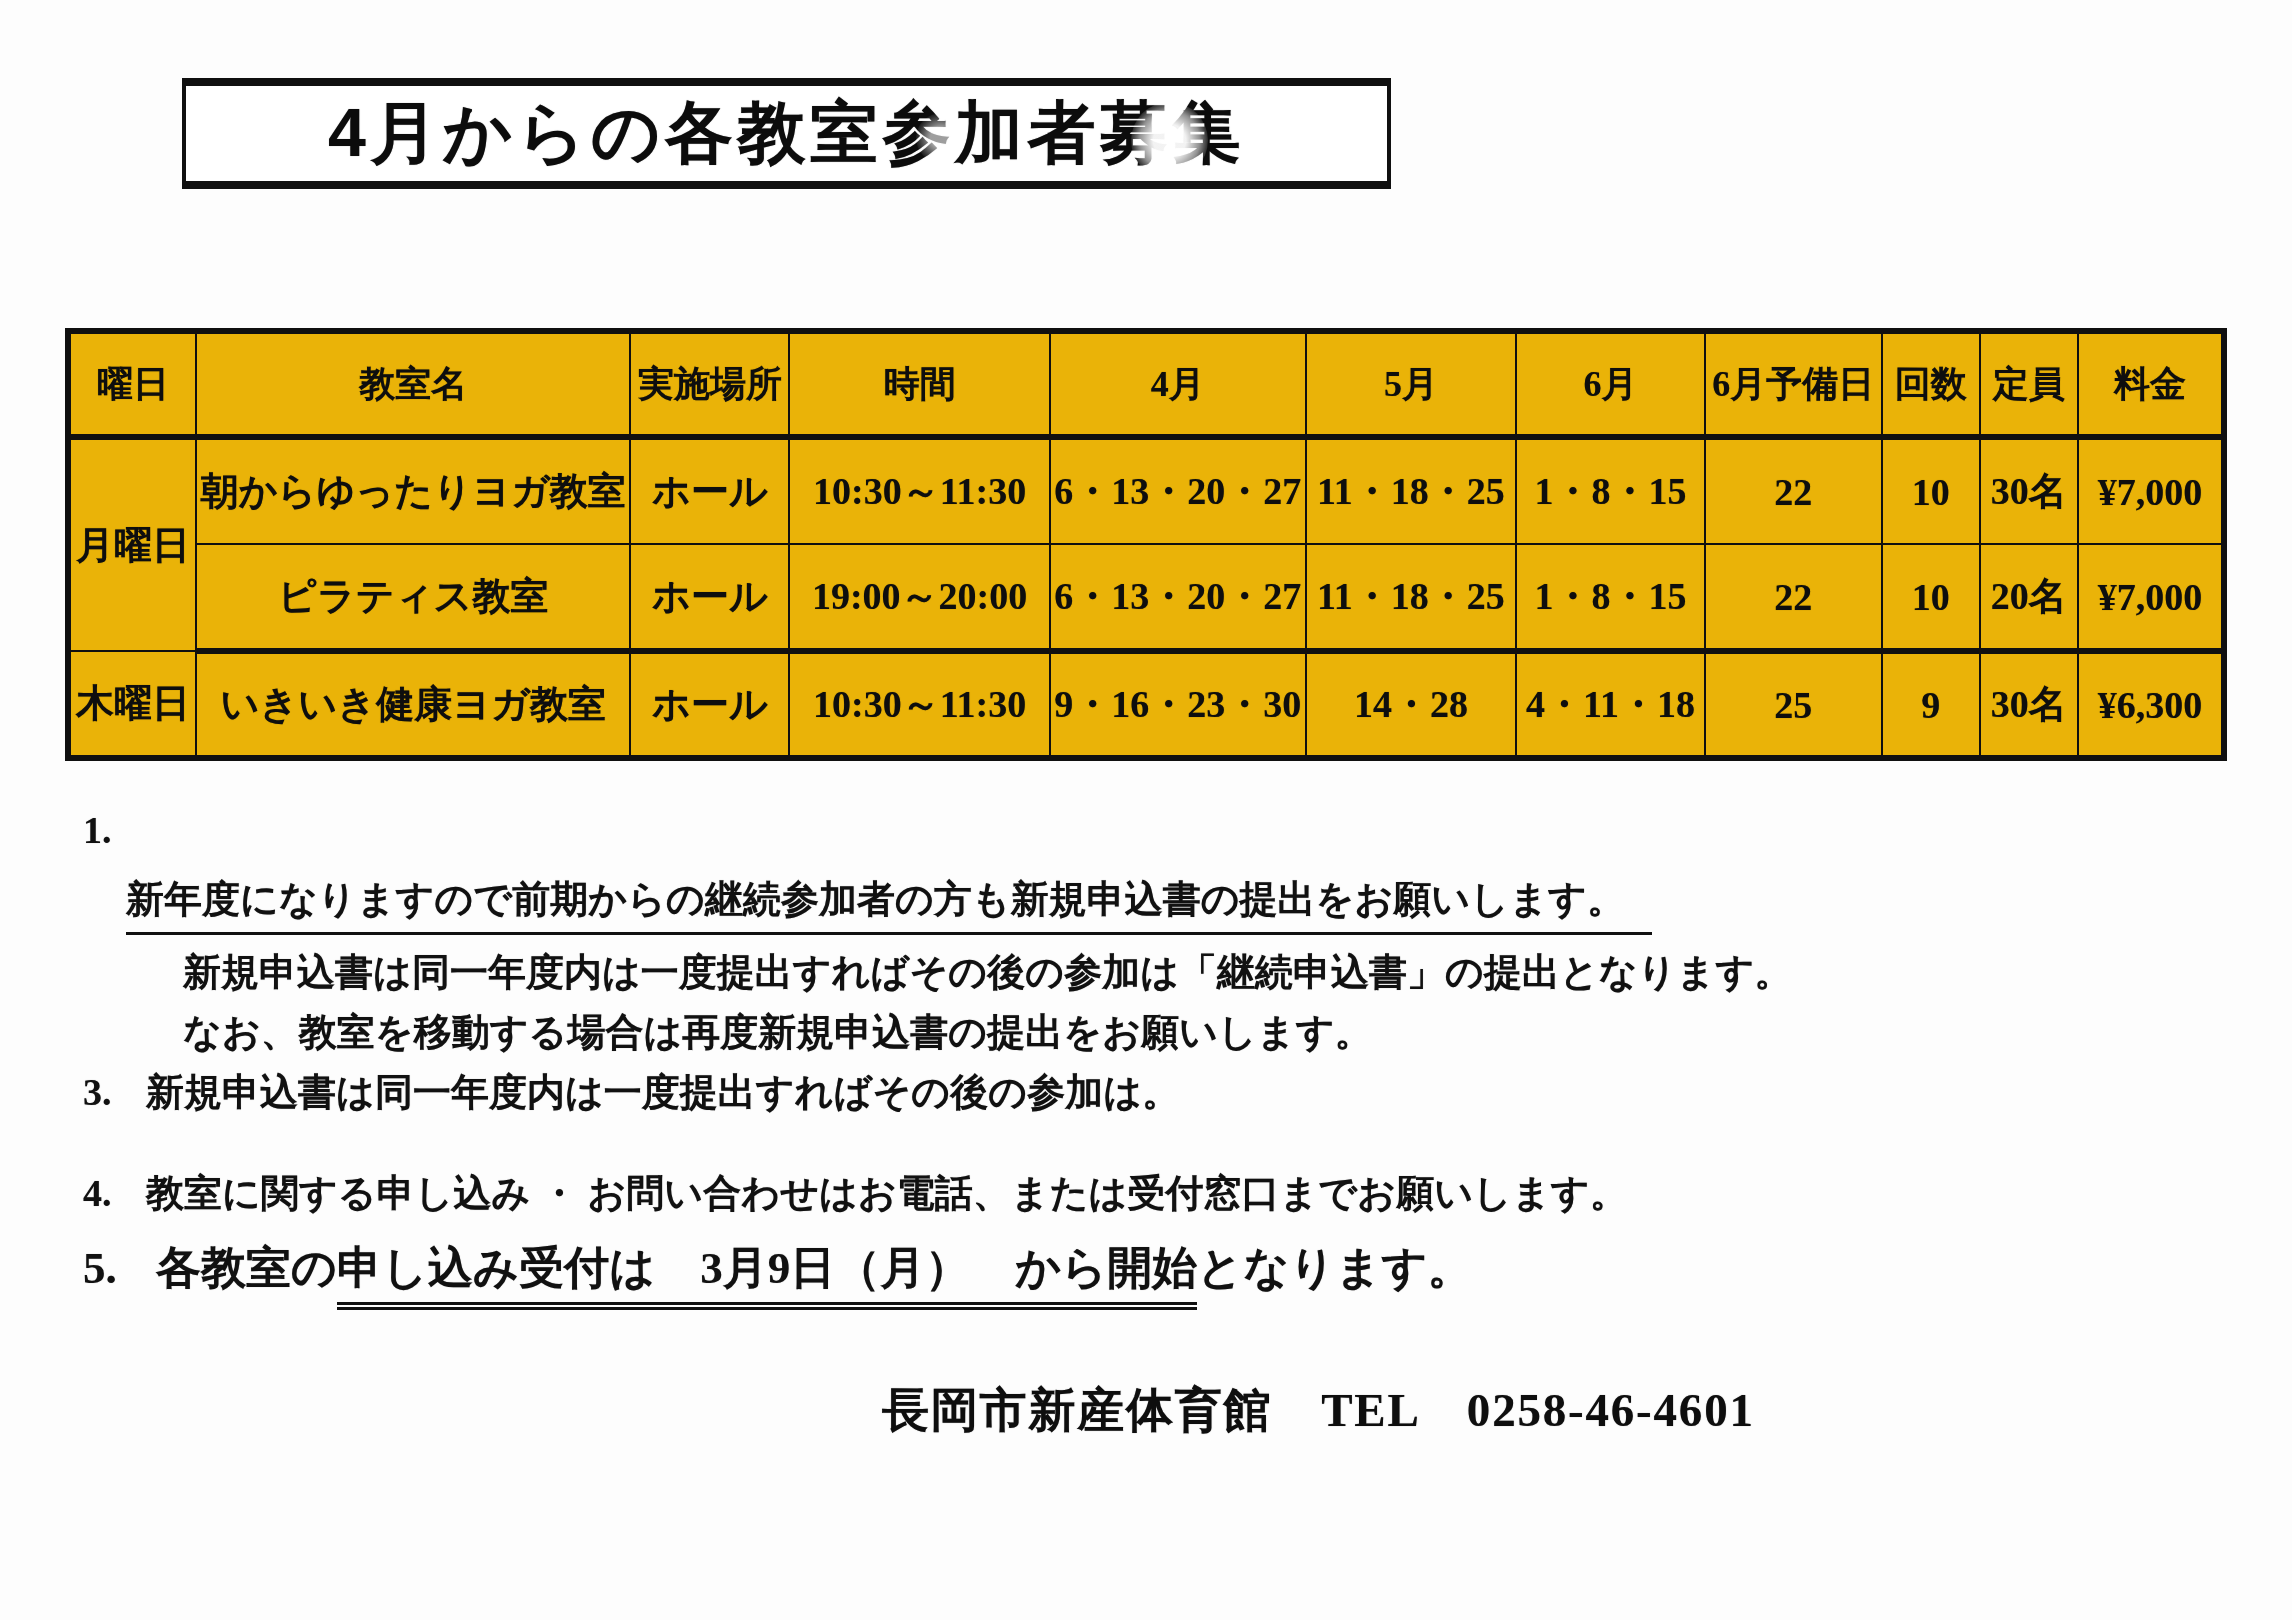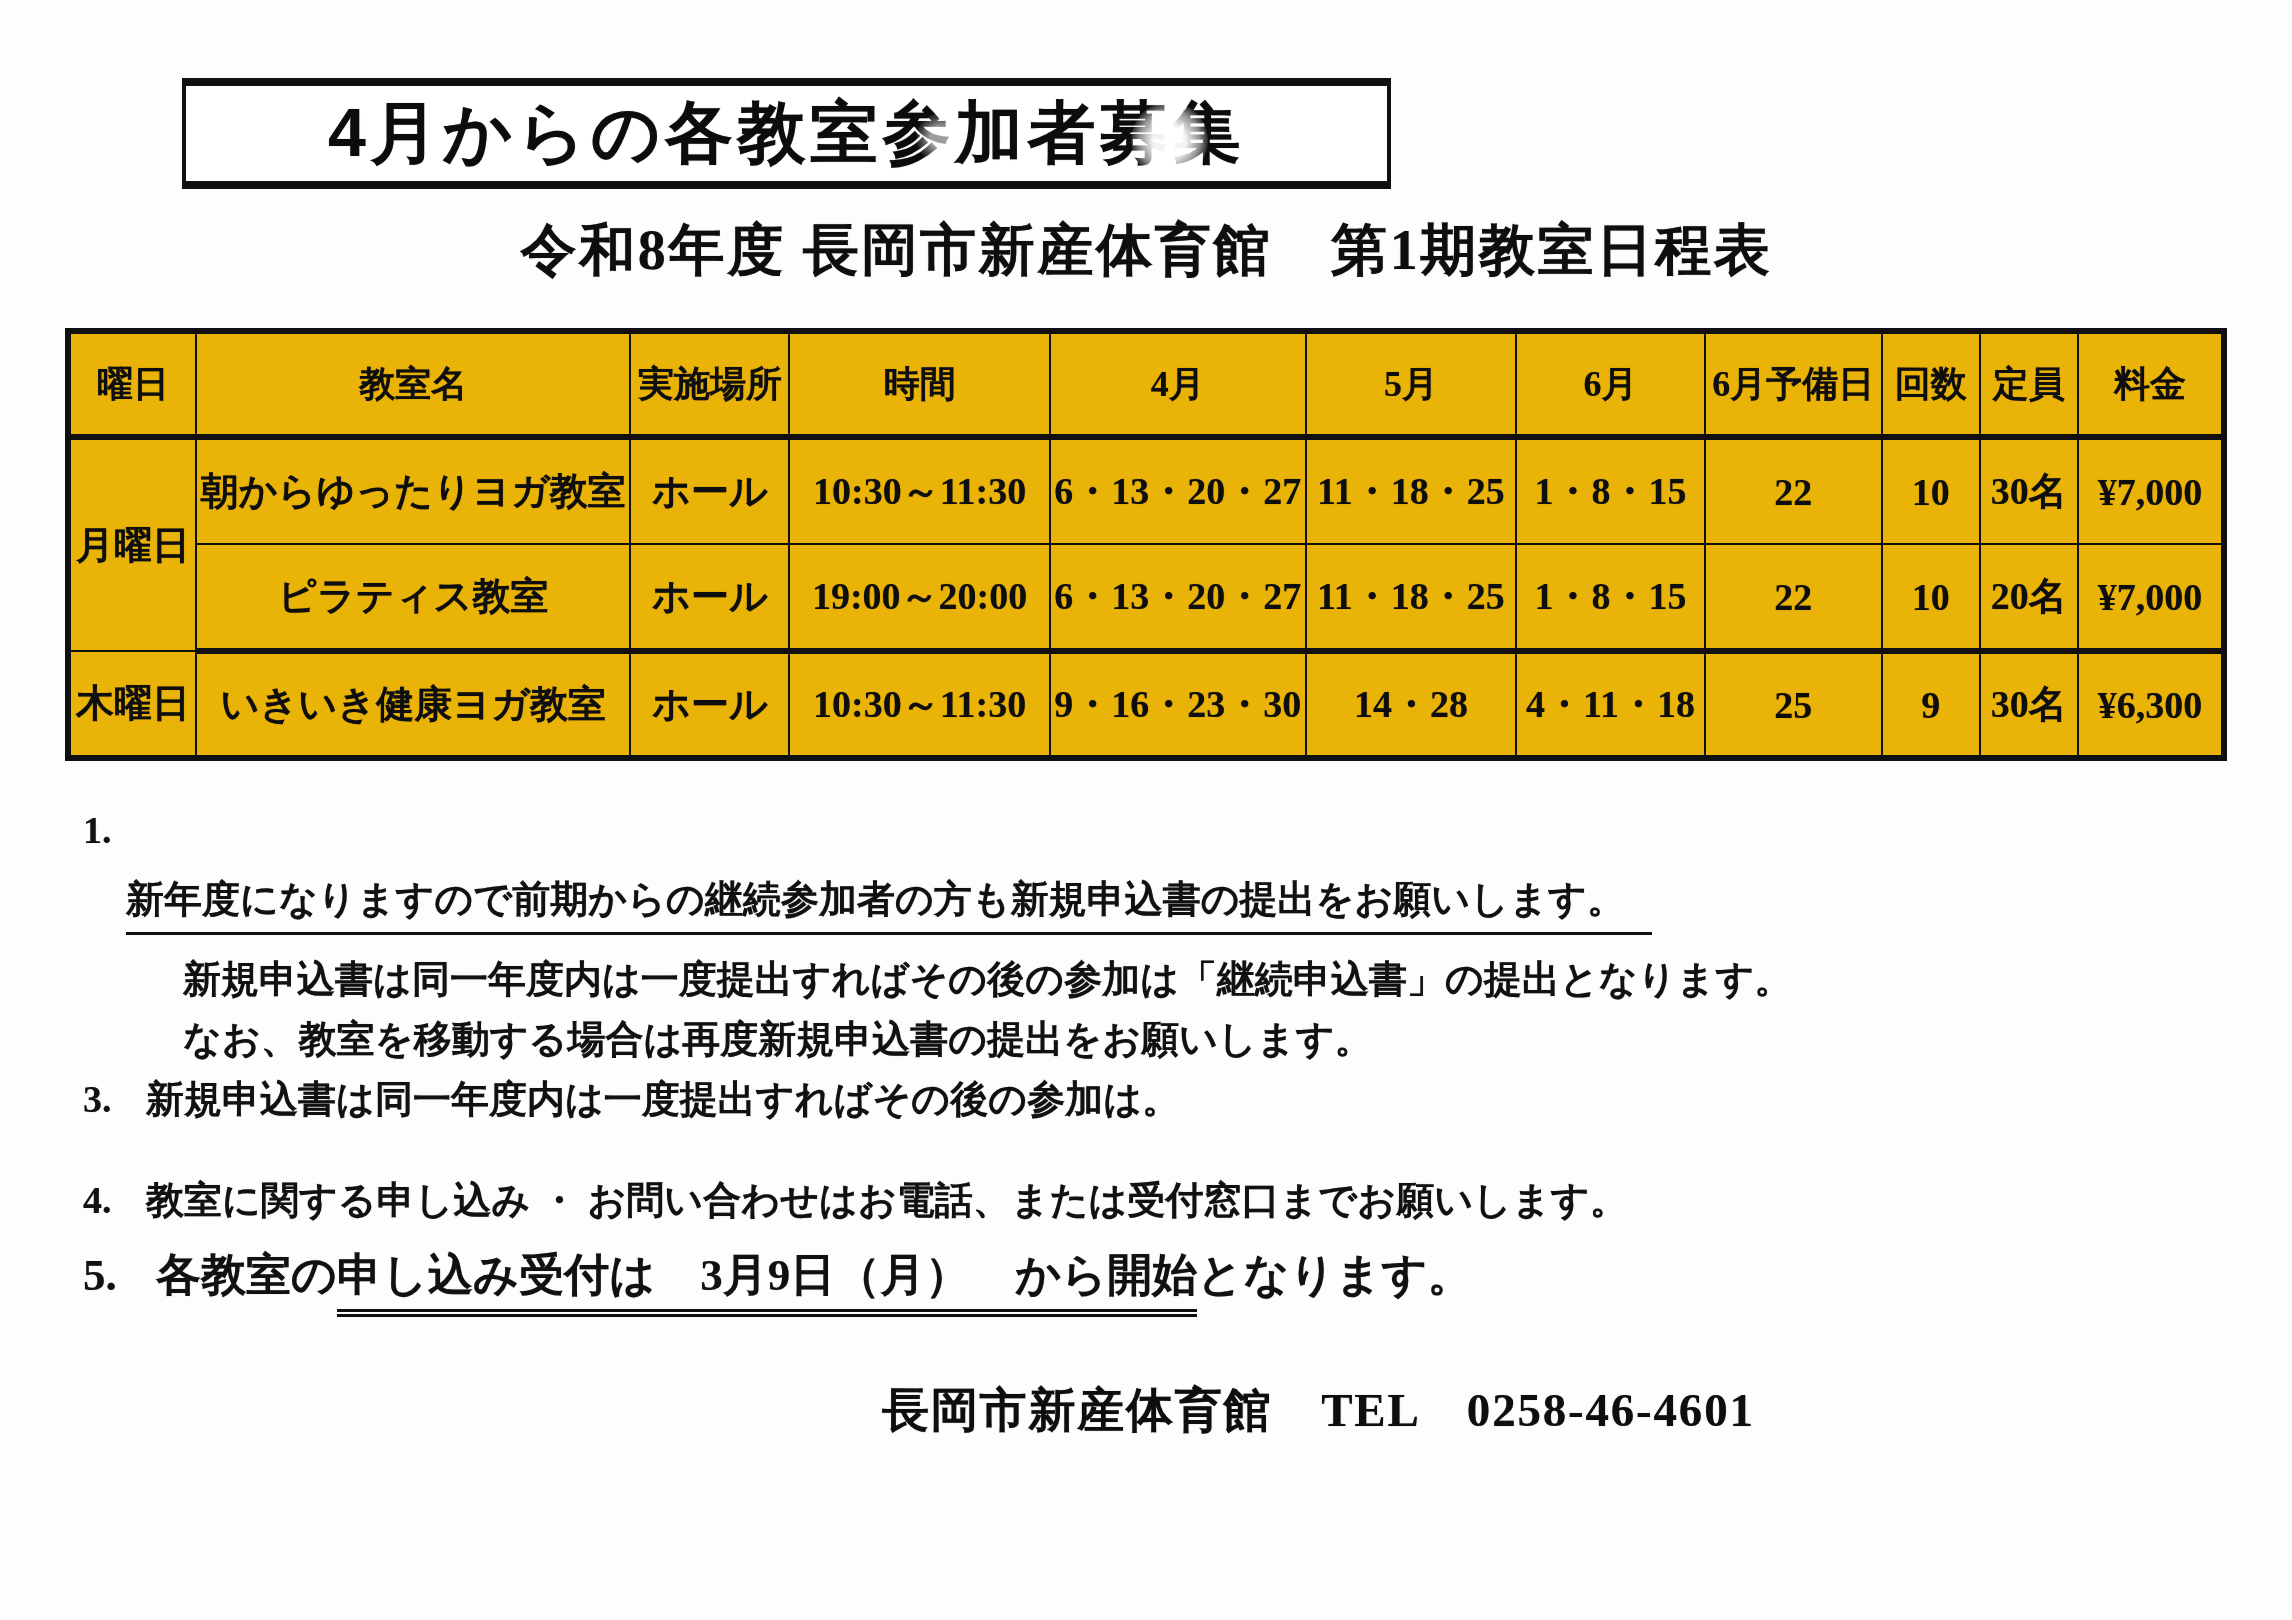--- a/index.html
+++ b/index.html
@@ -99,21 +99,21 @@
     font-weight: bold;
     font-size: 38px;
     color: #111;
     text-shadow: 0 0 0.9px rgba(0,0,0,0.4);
   }
   .note { display: flex; align-items: baseline; }
   .note .num { flex: none; width: 63px; }
   .note-1 { margin-bottom: 21.5px; }
   .note-emphasis {
     margin-left: 43px;
-    margin-bottom: 19px;
+    margin-bottom: 12px;
   }
   .note-emphasis .ul-bold {
     display: inline-block;
     border-bottom: 3.6px solid #111;
     padding-bottom: 7.2px;
     padding-right: 27px;
   }
   .note-sub { margin-left: 100px; margin-bottom: 9px; }
   .note-sub-last { }
   .note-3 { margin-bottom: 50px; }
@@ -142,21 +142,20 @@
 <body>
 
 <div class="page">
 
   <div class="title-box">
     <span class="title-text">4月からの各教室参加者募集</span>
     <span class="smudge smudge-1"></span>
     <span class="smudge smudge-2"></span>
   </div>
 
-  <div class="subtitle">令和8年度 長岡市新産体育館　第1期教室日程表</div>
 
   <table class="schedule">
     <colgroup>
       <col style="width:6.0%">
       <col style="width:18.7%">
       <col style="width:7.5%">
       <col style="width:12.8%">
       <col style="width:10.6%">
       <col style="width:10.0%">
       <col style="width:9.0%">

